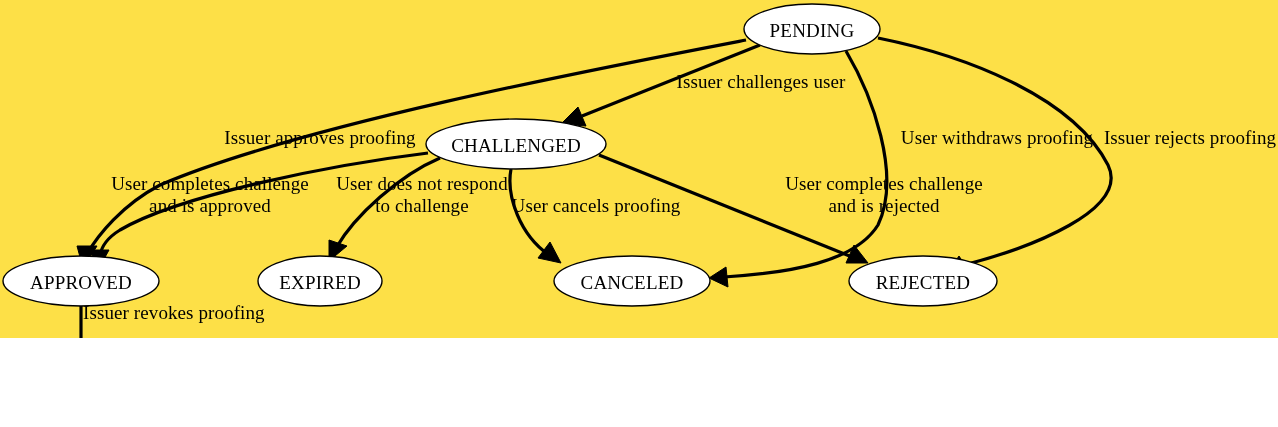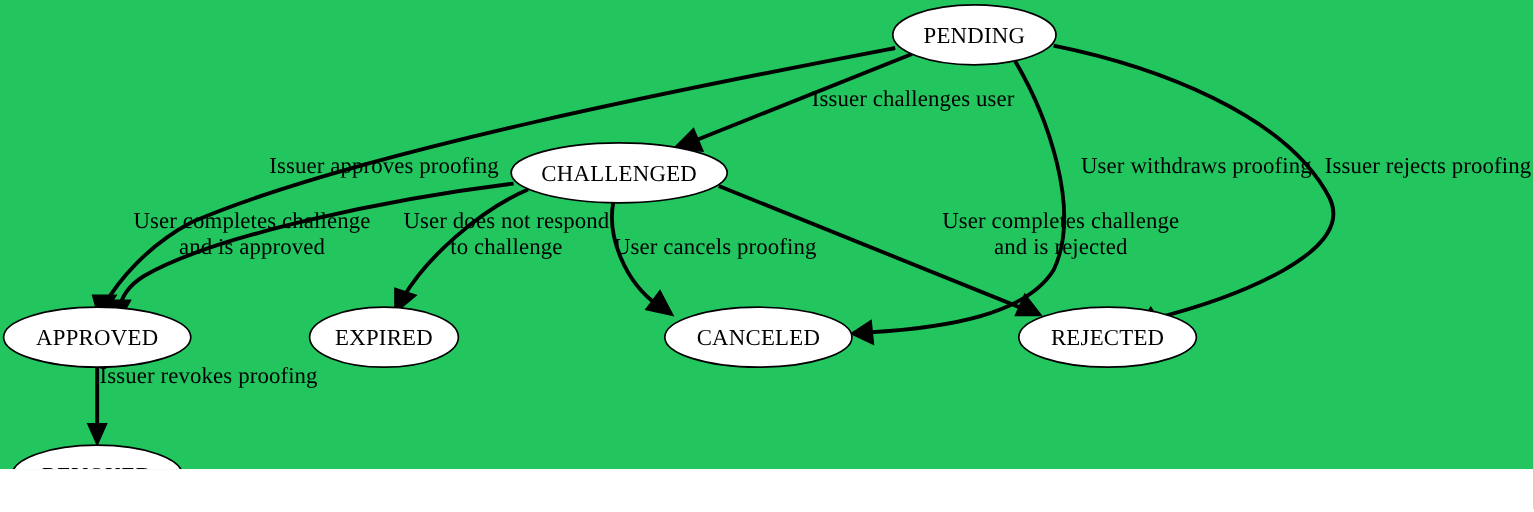--- a/index.html
+++ b/index.html
@@ -3,22 +3,22 @@
 <meta charset="utf-8">
 <style>
   html, body {
     margin: 0;
     padding: 0;
     background: #ffffff;
   }
   #canvas {
     position: relative;
     width: 1278px;
-    height: 391px;
-    background: #22c55e;
+    height: 338px;
+    background: #fde047;
     overflow: hidden;
     font-family: "Liberation Serif", "DejaVu Serif", serif;
   }
   svg#graph {
     position: absolute;
     top: 0;
     left: 0;
     width: 1278px;
     height: 427px;
   }

